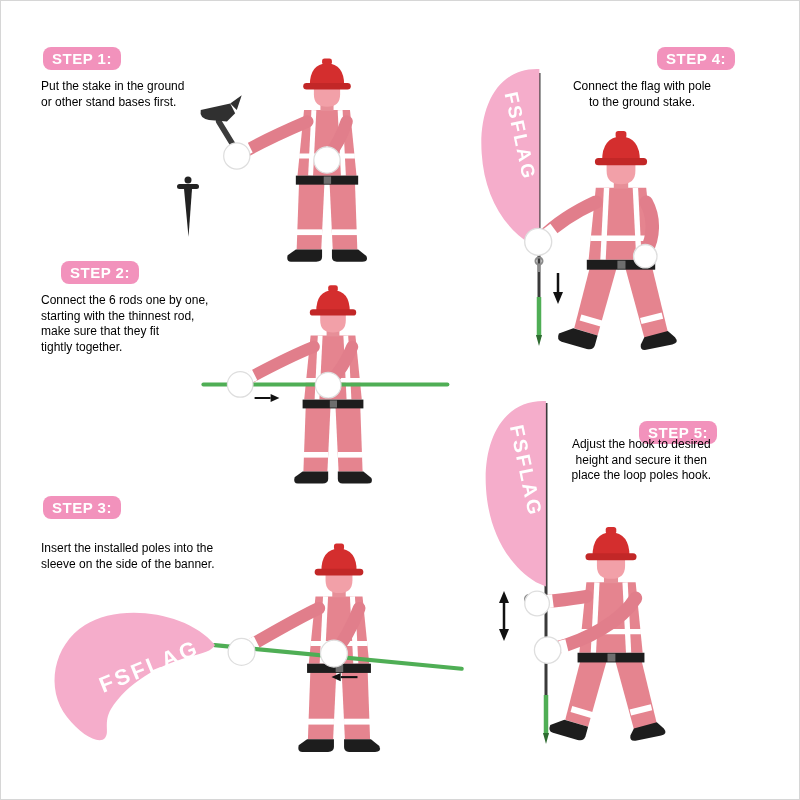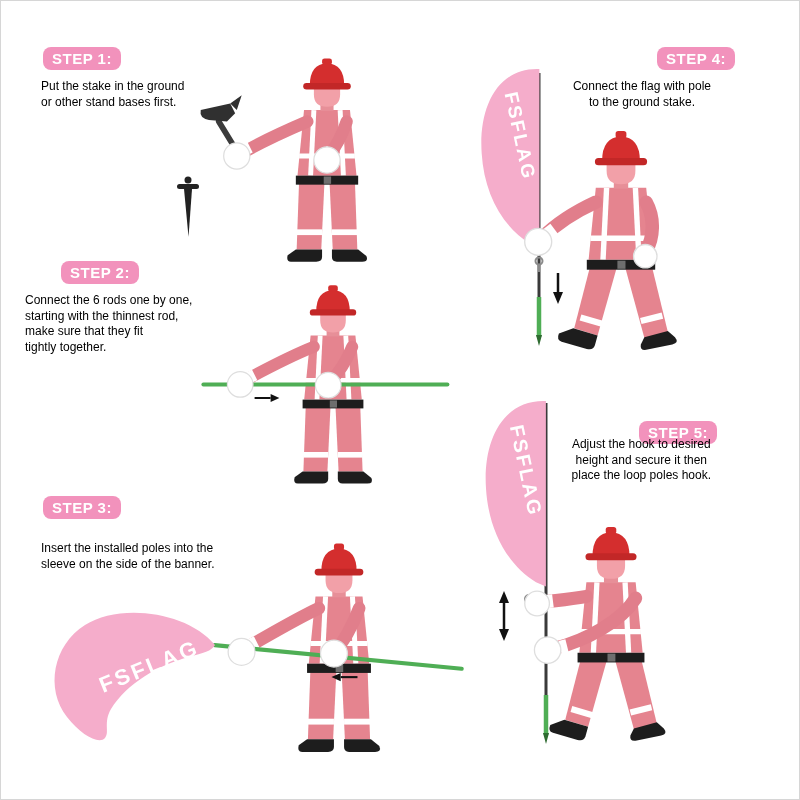--- a/index.html
+++ b/index.html
@@ -205,21 +205,21 @@
         <circle class="hand" cx="28" cy="149" r="15"></circle>
       </g>
     </g>
   </svg>
 
   <div class="badge" style="left:42px;top:46px">STEP 1:</div>
   <div class="step-text" style="left:40px;top:78px">Put the stake in the ground
 or other stand bases first.</div>
 
   <div class="badge" style="left:60px;top:260px">STEP 2:</div>
-  <div class="step-text" style="left:24px;top:292px">Connect the 6 rods one by one,
+  <div class="step-text" style="left:40px;top:292px">Connect the 6 rods one by one,
 starting with the thinnest rod,
 make sure that they fit
 tightly together.</div>
 
   <div class="badge" style="left:42px;top:495px">STEP 3:</div>
   <div class="step-text" style="left:40px;top:540px">Insert the installed poles into the
 sleeve on the side of the banner.</div>
 
   <div class="badge" style="right:64px;top:46px">STEP 4:</div>
   <div class="step-text right" style="right:88px;top:78px">Connect the flag with pole

